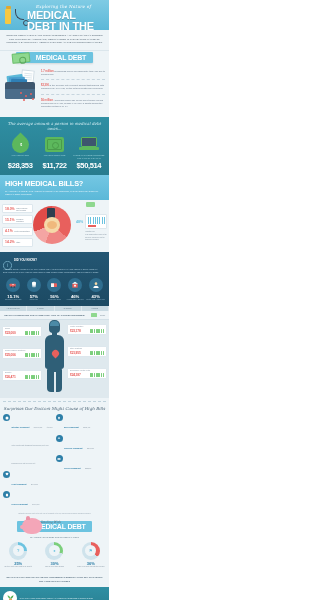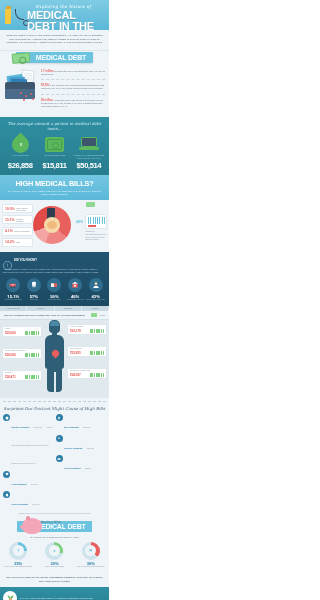--- a/index.html
+++ b/index.html
@@ -114,21 +114,21 @@
   .laptop-scr { position:absolute; left:2px; top:0; width:16px; height:10px;
     background:#3d566e; border:1px solid #5cb85c; border-radius:1px; }
   .laptop-base { position:absolute; left:0; top:10px; width:20px; height:3px;
     background:#5cb85c; border-radius:1px; }
   .avg-cap { font-size:2px; color:#9fd4dd; line-height:2.8px;
     padding:0 1px; min-height:6px; }
   .avg-amt { font-size:7.6px; font-weight:bold; color:#ffffff;
     letter-spacing:-.4px; margin-top:1px; }
 
   
-  .hb-head { background:#6cc3e0; text-align:center; padding:4px 5px 4px;
+  .hb-head { background:#6cc3e0; padding:4px 5px 4px;
     background-image:linear-gradient(180deg,#74c7e3 0%,#5bb8d8 100%); }
   .hb-head h2 { font-size:7.4px; color:#fff; font-weight:bold;
     letter-spacing:-.2px; }
   .hb-head p { font-size:2.1px; color:#e3f4fa; line-height:3px;
     margin-top:2px; }
 
   
   .pie-sec { background:#eef4f7; padding:4px 3px 5px; position:relative;
     min-height:52px; }
   .pie-wrap { position:absolute; left:33px; top:6px; width:38px; height:38px; }
@@ -353,28 +353,28 @@
   <div class="avg">
     <div class="avg-head">The average amount a person in medical debt owes...</div>
     <div class="avg-row">
       <div class="avg-col">
         <div class="avg-icon">
             <div class="leaf">
               <span>$</span>
             </div>
           </div>
         <div class="avg-cap">WITH INSURANCE</div>
-        <div class="avg-amt">$26,858</div>
+        <div class="avg-amt">$28,353</div>
       </div>
       <div class="avg-col">
         <div class="avg-icon">
             <div class="cash"></div>
           </div>
         <div class="avg-cap">WITHOUT INSURANCE</div>
-        <div class="avg-amt">$15,811</div>
+        <div class="avg-amt">$11,722</div>
       </div>
       <div class="avg-col">
         <div class="avg-icon">
             <div class="laptop">
           <div class="laptop-scr"></div>
               <div class="laptop-base"></div>
             </div>
           </div>
         <div class="avg-cap">THOSE WHO WERE UNINSURED FOR PART OF THE YEAR</div>
         <div class="avg-amt">$50,514</div>

